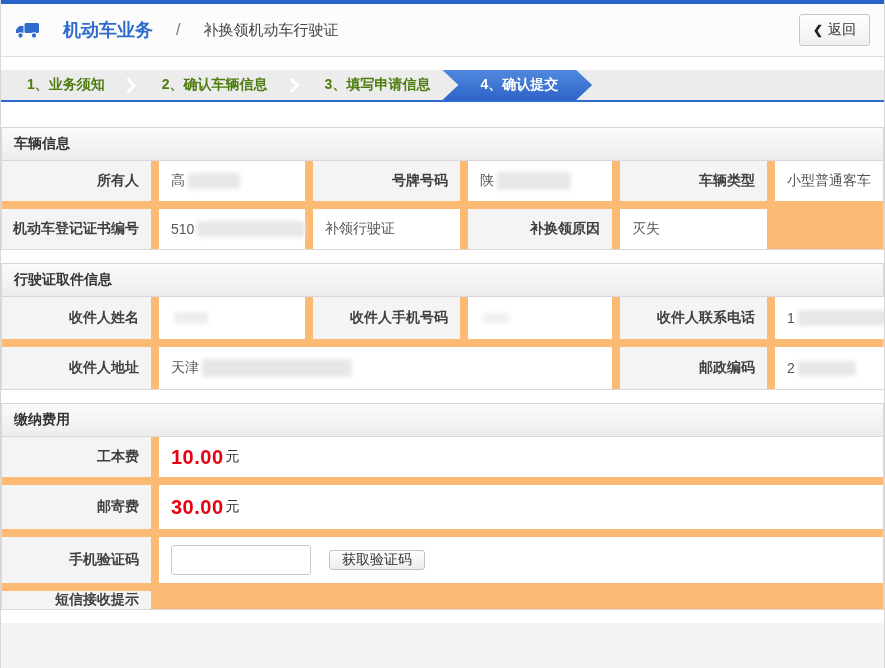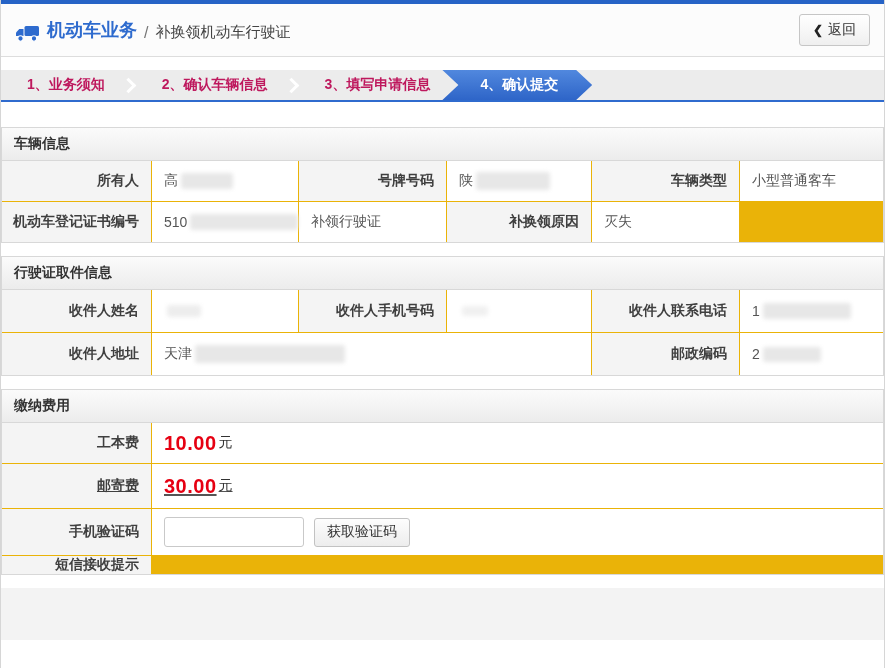--- a/index.html
+++ b/index.html
@@ -5,74 +5,74 @@
   * { margin:0; padding:0; box-sizing:border-box; }
   html,body { background:#fff; }
   body { font-family:"Liberation Sans","DejaVu Sans",sans-serif; }
   .page { position:relative; width:885px; height:668px; background:#fff;
           border-left:1px solid #d6d6d6; border-right:1px solid #d6d6d6; overflow:hidden; }
   .topbar { height:4px; background:#2663c6; }
 
   
   .header { height:53px; display:flex; align-items:center; justify-content:space-between;
             padding:0 14px; background:#fcfcfc; border-bottom:1px solid #ddd; }
-  .header-left { display:flex; align-items:flex-end; }
+  .header-left { display:flex; align-items:center;gap:16px; }
   .truck-icon { display:inline-flex; margin-right:8px; }
   .page-title { color:#2e6bce; font-size:18px; font-weight:bold; }
   .crumb-sep { color:#777; font-size:16px; margin:0 7px; }
   .crumb-current { color:#444; font-size:15px; }
   .back-btn { display:inline-flex; align-items:center; gap:5px; cursor:pointer;
               font-size:14px; color:#333; padding:6px 13px; border:1px solid #c6c6c6;
               border-radius:3px; background:linear-gradient(#ffffff,#efefef); }
   .back-chev { font-size:12px; font-weight:bold; color:#222; }
 
   
   .steps { margin-top:13px; height:32px; background:#ececec; border-bottom:2px solid #2f6bce;
            display:flex; align-items:stretch; }
-  .step { display:flex; align-items:center; padding:0 26px; color:#be185d;
+  .step { display:flex; align-items:center; padding:0 26px; color:#4d7c0f;
           font-size:14px; font-weight:bold; cursor:pointer; }
   .step-sep { align-self:center; width:11px; height:11px; border-style:solid; border-color:#fff;
               border-width:3px 3px 0 0; transform:rotate(45deg); margin:0 2px 0 -8px; }
   .step.active { color:#fff; background:linear-gradient(#5188de,#2e65c8);
                  padding:0 34px 0 38px; margin-left:-14px;
                  clip-path:polygon(0 0, calc(100% - 16px) 0, 100% 50%, calc(100% - 16px) 100%, 0 100%, 16px 50%); }
 
   
   .main { margin-top:25px; }
   .section { border:1px solid #d8d8d8; margin-bottom:13px; }
   .section-title { background:linear-gradient(#fbfbfb,#ececec); border-bottom:1px solid #d8d8d8;
                    padding:7px 12px; font-size:14px; font-weight:bold; color:#333; }
-  .grid { display:grid; gap:1px; background:#eab308; }
+  .grid { display:grid; gap:8px; background:#fdba74; }
   .grid6 { grid-template-columns:149px 146px 147px 144px 147px 1fr; }
   .grid2 { grid-template-columns:149px 1fr; }
   .cell { display:flex; align-items:center; font-size:14px; }
   .cell.label { background:#f4f4f4; justify-content:flex-end; padding-right:12px;
                 color:#3f3f3f; font-weight:bold; text-align:right; }
   .cell.value { background:#fff; padding-left:12px; color:#555; }
-  .r40 { height:40px; } .r42 { height:42px; } .r44 { height:44px;text-decoration:underline; } .r46 { height:46px;padding-left:32px; }
+  .r40 { height:40px; } .r42 { height:42px; } .r44 { height:44px; } .r46 { height:46px;padding-left:32px; }
   .span3 { grid-column:2 / span 3; }
 
   
   .blob { display:inline-block; background:#e7e7e7; border-radius:3px;
           filter:blur(2px); vertical-align:-3px; margin-left:3px; }
   .b-owner { width:52px; height:16px; }
   .b-plate { width:74px; height:18px; }
   .b-cert  { width:118px; height:16px; }
   .b-name  { width:34px; height:12px; background:#ededed; }
   .b-mob   { width:26px; height:10px; background:#f0f0f0; }
   .b-phone { width:88px; height:16px; }
   .b-addr  { width:150px; height:18px; }
   .b-post  { width:58px; height:15px; }
 
   
   .fee-amount { color:#e60012; font-size:20px; font-weight:bold; letter-spacing:.5px; }
   .fee-unit { color:#333; font-size:14px; margin-left:2px; }
   .code-input { width:140px; height:30px; border:1px solid #c9c9c9; border-radius:3px;
                 padding:0 8px; font-size:14px; color:#333; outline:none; background:#fff; }
-  .code-btn { margin-left:10px; height:29px; padding:0 12px; font-size:14px; color:#333;
+  .code-btn { margin-left:18px; height:20px; padding:0 12px; font-size:14px; color:#333;
               border:1px solid #c2c2c2; border-radius:3px; cursor:pointer;
               background:linear-gradient(#fdfdfd,#ededed); }
   .notice { line-height:1.75; font-size:14px; padding:10px 14px 10px 12px; }
   .notice .muted { color:#aa8270; }
   .notice .em { color:#c43b33; }
 
   
   .footer { margin-top:8px; height:52px; background:#f3f3f3; display:flex;
             align-items:center; justify-content:flex-end; padding-right:63px; gap:13px; }
 </style>

